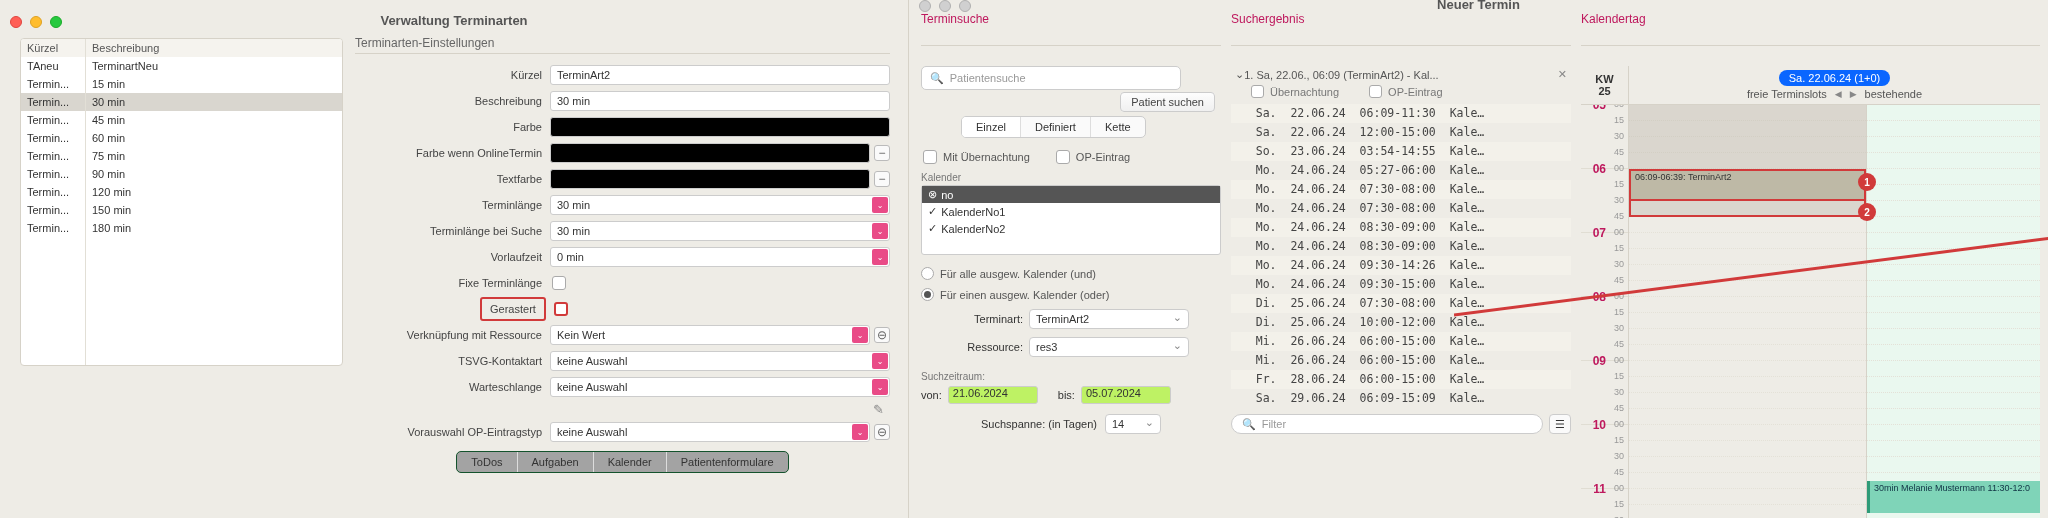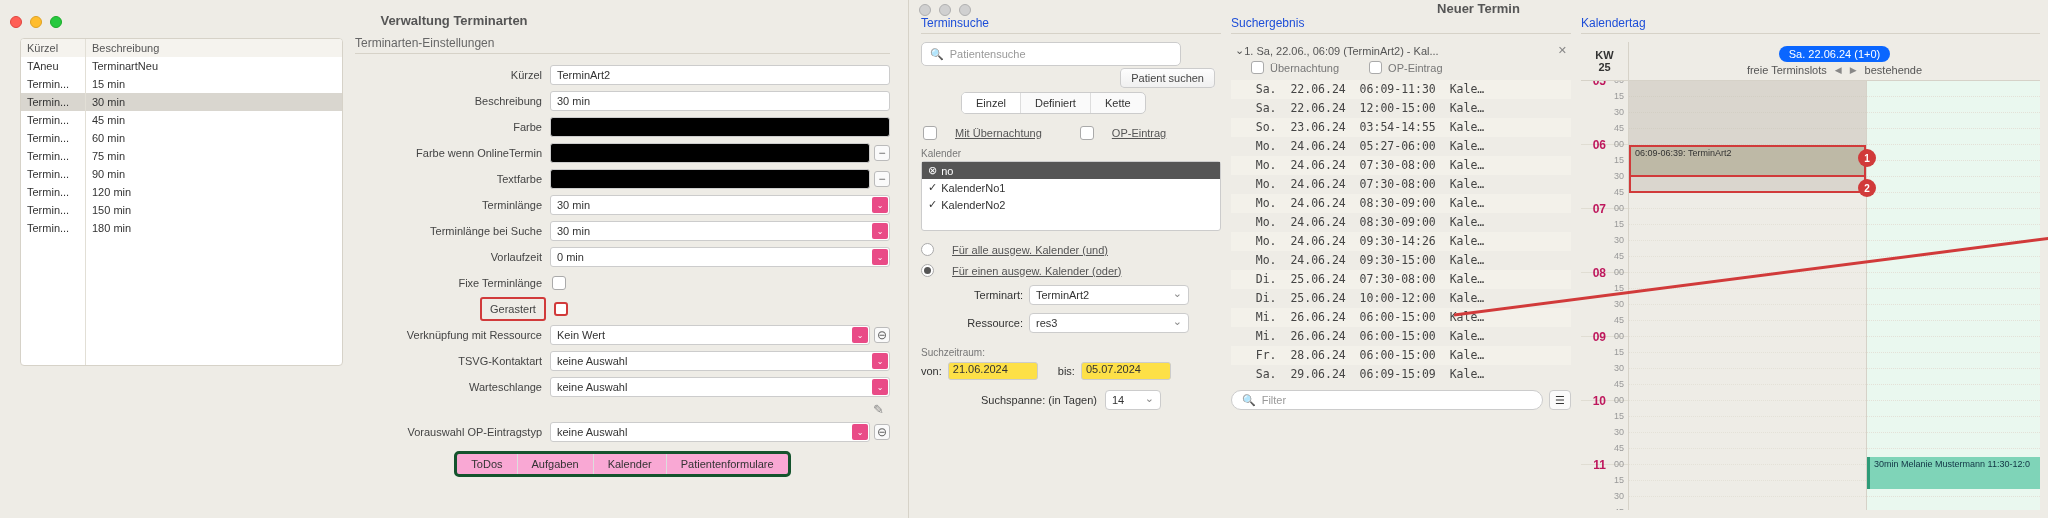--- a/index.html
+++ b/index.html
@@ -34,51 +34,51 @@
   .flabel.boxed { border: 2px solid #d13a3a; border-radius: 3px; padding: 4px 8px; margin-right: 6px; width: auto; margin-left: 125px; }
   .finput { flex: 1; height: 20px; background: #fff; border: 1px solid #ccc; border-radius: 3px; padding: 0 6px; display: flex; align-items: center; color: #333; }
   .finput.black { background: #000; }
   .finput.combo { position: relative; }
   .combo-btn { position: absolute; right: 1px; top: 1px; bottom: 1px; width: 16px; background: #e94b87; border-radius: 2px; display: flex; align-items: center; justify-content: center; color: #fff; font-size: 8px; }
   .aux { width: 16px; height: 16px; margin-left: 4px; border: 1px solid #bbb; border-radius: 3px; background: #fafafa; display: flex; align-items: center; justify-content: center; font-size: 12px; color: #666; }
   .chk { width: 14px; height: 14px; border: 1px solid #aaa; border-radius: 3px; background: #fff; margin-left: 2px; }
   .pencil { text-align: right; padding-right: 6px; color: #888; margin: 4px 0; font-size: 13px; }
 
   .segbar { display: flex; justify-content: center; margin-top: 8px; }
-  .seg { background: #f9a8d4; border: 3px solid #14532d; border-radius: 5px; display: flex; overflow: hidden; }
+  .seg { background: #a3a3a3; border: 1px solid #14532d; border-radius: 5px; display: flex; overflow: hidden; }
   .seg > div { padding: 4px 14px; border-right: 1px solid #ddd; }
   .seg > div:last-child { border-right: none; }
 
   
   .win-b-body { display: flex; flex: 1; gap: 10px; padding: 0 8px 8px 12px; }
-  .panel-head { font-size: 12px; color: #1d4ed8; border-bottom: 1px solid #d6d2c8; padding-bottom: 3px; margin-bottom: 8px; }
+  .panel-head { font-size: 12px; color: #be185d; border-bottom: 1px solid #d6d2c8; padding-bottom: 19px; margin-bottom: 20px; }
   .pnl { display: flex; flex-direction: column; }
   .p-search { width: 300px; }
   .p-results { width: 340px; }
   .p-day { flex: 1; }
 
   .search-box { height: 24px; background: #fff; border: 1px solid #ccc; border-radius: 5px; display: flex; align-items: center; padding: 0 8px; color: #999; width: 260px; margin-bottom: 10px; }
   .search-box .mag { margin-right: 6px; color: #888; }
   .btn { background: linear-gradient(#fdfdfd,#f0f0f0); border: 1px solid #ccc; border-radius: 4px; padding: 3px 10px; color: #444; }
   .btn-row { display: flex; gap: 0; margin-bottom: 8px; margin-left: 40px; }
   .seg3 { display: flex; border: 1px solid #ccc; border-radius: 5px; overflow: hidden; background: #fafafa; }
   .seg3 > div { padding: 4px 14px; border-right: 1px solid #ddd; }
   .seg3 > div:last-child { border-right: none; }
   .seg3 > div.active { background: #fff; font-weight: 500; }
-  .chk-row { display: flex; align-items: center; gap: 18px; margin: 4px 0; color: #555; text-decoration: underline; }
+  .chk-row { display: flex; align-items: center; gap: 6px; margin: 4px 0; color: #555; }
   .kal-list { border: 1px solid #ccc; background: #fff; border-radius: 3px; height: 70px; margin: 2px 0 8px; }
   .kal-sel { background: #555; color: #fff; padding: 2px 6px; display: flex; align-items: center; gap: 4px; }
   .kal-item { padding: 2px 6px; display: flex; align-items: center; gap: 4px; }
   .radio { width: 13px; height: 13px; border: 1px solid #aaa; border-radius: 50%; background: #fff; display: inline-block; }
   .radio.on::after { content: ""; display: block; width: 7px; height: 7px; background: #555; border-radius: 50%; margin: 2px; }
   .mini-combo { height: 20px; background: #fff; border: 1px solid #ccc; border-radius: 4px; display: flex; align-items: center; padding: 0 6px; position: relative; width: 160px; }
   .mini-combo::after { content: "⌄"; position: absolute; right: 6px; color: #888; top: 1px;}
   .lblrow { display: flex; align-items: center; gap: 6px; margin: 4px 0 4px 18px; }
   .lblrow .lab { width: 84px; text-align: right; }
-  .date-in { width: 90px; height: 18px; border: 1px solid #ccc; border-radius: 3px; background: #fde047; padding: 0 4px; }
+  .date-in { width: 90px; height: 18px; border: 1px solid #ccc; border-radius: 3px; background: #bef264; padding: 0 4px; }
 
   .res-head { display: flex; align-items: center; font-family: ui-monospace, Menlo, monospace; font-size: 11px; color: #555; padding: 2px 4px; }
   .res-head .x { margin-left: auto; color: #888; }
   .chk2 { width: 13px; height: 13px; border: 1px solid #aaa; border-radius: 3px; background: #fff; }
   .res-opts { display: flex; gap: 30px; padding: 2px 20px 6px; color: #777; }
   .res-opts > div { display: flex; gap: 6px; align-items: center; }
   .res-list { border: none; }
   .res-row { font-family: ui-monospace, Menlo, monospace; font-size: 11.5px; white-space: pre; padding: 2px 4px; color: #444; height: 19px; overflow: hidden;}
   .res-row:nth-child(odd) { background: #f3f1ea; }
   .filter-row { display: flex; align-items: center; margin-top: 6px; gap: 6px; }

